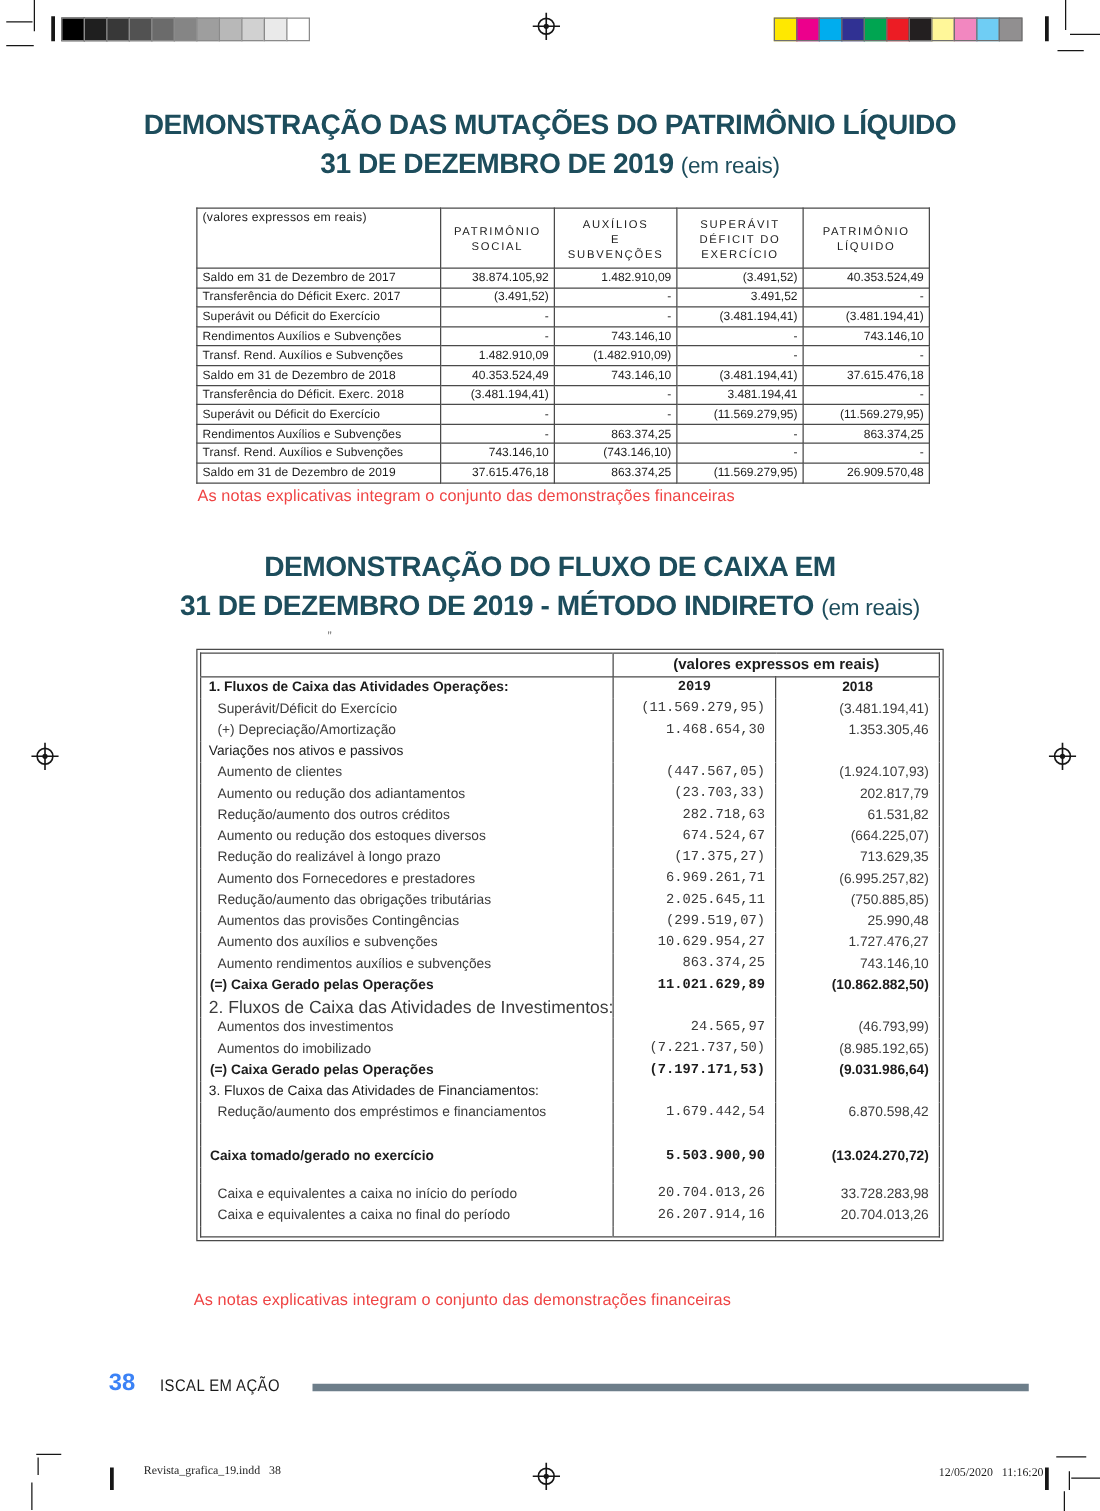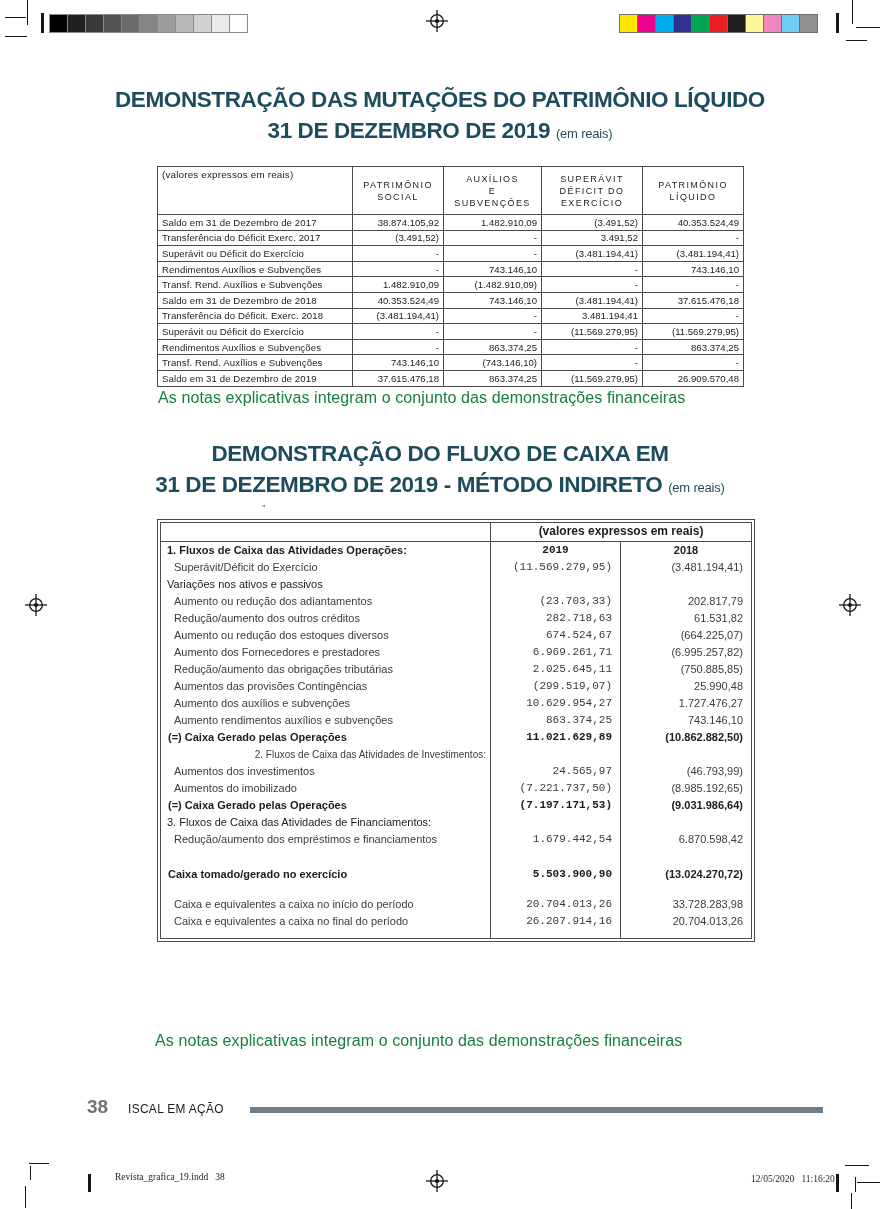--- a/index.html
+++ b/index.html
@@ -12,21 +12,21 @@
   .mark { position:absolute; background:#161616; }
   .regmark { position:absolute; width:22px; height:22px; }
   .swatchbar { position:absolute; display:flex; }
   .swatch { width:19px; height:19px; border:1px solid #7a7a7a; margin-left:-1px; }
   .stray { position:absolute; font-size:10px; color:#666; }
 
   
   .title { position:absolute; left:0; width:880px; text-align:center; color:var(--title-c);
            font-weight:bold; letter-spacing:-0.4px; }
   .title .tline { font-size:22.5px; line-height:31px; }
-  .title .unit { font-weight:normal; font-size:13px; letter-spacing:-0.2px; }
+  .title .unit { font-weight:normal; font-size:18px; letter-spacing:-0.2px; }
 
   
   .t1 { position:absolute; left:157px; top:166px; border-collapse:collapse; table-layout:fixed;
         width:586px; }
   .t1 th, .t1 td { border:1px solid var(--line); overflow:hidden; }
   .t1 thead tr { height:48px; }
   .t1 th { font-weight:normal; font-size:9px; letter-spacing:1.4px; text-align:center;
            white-space:pre-line; line-height:12px; color:var(--ink); }
   .t1 th.corner { text-align:left; vertical-align:top; font-size:9.8px; letter-spacing:0.2px;
                   padding:2px 0 0 4px; white-space:normal; }
@@ -45,26 +45,26 @@
   .t2 td.v1 { border-right:1px solid var(--line);font-family:Liberation Mono, monospace; }
   .t2 .hdr { font-weight:bold; font-size:12px; text-align:center; color:var(--ink);
              border-bottom:1px solid var(--line); padding:2px 0 3px; }
   .t2 .hdr-left { border-bottom:1px solid var(--line); border-right:1px solid var(--line); }
   .t2 tr.r-colheads td { font-weight:bold; color:var(--ink); }
   .t2 tr.r-colheads td.v { text-align:center; padding-right:0; }
   .t2 tr.r-colheads td.l { padding-left:6px; }
   .t2 tr.r-labelbold td.l { font-weight:normal; color:var(--ink); padding-left:6px; }
   .t2 tr.r-bold td { font-weight:bold; color:var(--ink); }
   .t2 tr.r-bold td.l { padding-left:7px; }
-  .t2 tr.r-plain td.l { font-size:10px; padding-left:6px;text-align:right; }
+  .t2 tr.r-plain td.l { font-size:14px; padding-left:6px; }
   .t2 tr.r-spacer td { padding:0; height:auto; }
 
   
-  .footnote { position:absolute; font-size:16px; color:#15803d; letter-spacing:0.1px; }
-  .pagenum { position:absolute; left:87px; top:1096px; font-size:19px; font-weight:bold; color:#737373; }
+  .footnote { position:absolute; font-size:13px; color:#ef4444; letter-spacing:0.1px; }
+  .pagenum { position:absolute; left:87px; top:1096px; font-size:19px; font-weight:bold; color:#3b82f6; }
   .maglogo { position:absolute; left:128px; top:1101px; font-size:13.5px; letter-spacing:0.4px;
              color:#1a1a1a; white-space:nowrap; transform:scaleX(0.88); transform-origin:left top; }
   .footbar { position:absolute; left:250px; top:1107px; width:573px; height:6px;
              background:var(--bar-c); }
   .printinfo { position:absolute; font-family:"Liberation Serif", serif; font-size:9.5px;
                color:#1e1e1e; white-space:pre; }
 </style>
 </head>
 <body>
 
@@ -286,39 +286,54 @@
           <tr class="r-colheads">
             <td class="l">1. Fluxos de Caixa das Atividades Operações:</td>
             <td class="v v1">2019</td>
             <td class="v v2">2018</td>
           </tr>
           <tr class="r-normal">
             <td class="l">Superávit/Déficit do Exercício</td>
             <td class="v v1">(11.569.279,95)</td>
             <td class="v v2">(3.481.194,41)</td>
           </tr>
+          <tr class="r-normal">
+            <td class="l">(+) Depreciação/Amortização</td>
+            <td class="v v1">1.468.654,30</td>
+            <td class="v v2">1.353.305,46</td>
+          </tr>
           <tr class="r-labelbold">
             <td class="l">Variações nos ativos e passivos</td>
             <td class="v v1"></td>
             <td class="v v2"></td>
+          </tr>
+          <tr class="r-normal">
+            <td class="l">Aumento de clientes</td>
+            <td class="v v1">(447.567,05)</td>
+            <td class="v v2">(1.924.107,93)</td>
           </tr>
           <tr class="r-normal">
             <td class="l">Aumento ou redução dos adiantamentos</td>
             <td class="v v1">(23.703,33)</td>
             <td class="v v2">202.817,79</td>
           </tr>
           <tr class="r-normal">
             <td class="l">Redução/aumento dos outros créditos</td>
             <td class="v v1">282.718,63</td>
             <td class="v v2">61.531,82</td>
           </tr>
           <tr class="r-normal">
             <td class="l">Aumento ou redução dos estoques diversos</td>
             <td class="v v1">674.524,67</td>
             <td class="v v2">(664.225,07)</td>
+          </tr>
+          <tr class="r-normal">
+            <td class="l">Redução do realizável à longo prazo</td>
+            <td class="v v1">(17.375,27)</td>
+            <td class="v v2">713.629,35</td>
           </tr>
           <tr class="r-normal">
             <td class="l">Aumento dos Fornecedores e prestadores</td>
             <td class="v v1">6.969.261,71</td>
             <td class="v v2">(6.995.257,82)</td>
           </tr>
           <tr class="r-normal">
             <td class="l">Redução/aumento das obrigações tributárias</td>
             <td class="v v1">2.025.645,11</td>
             <td class="v v2">(750.885,85)</td>

